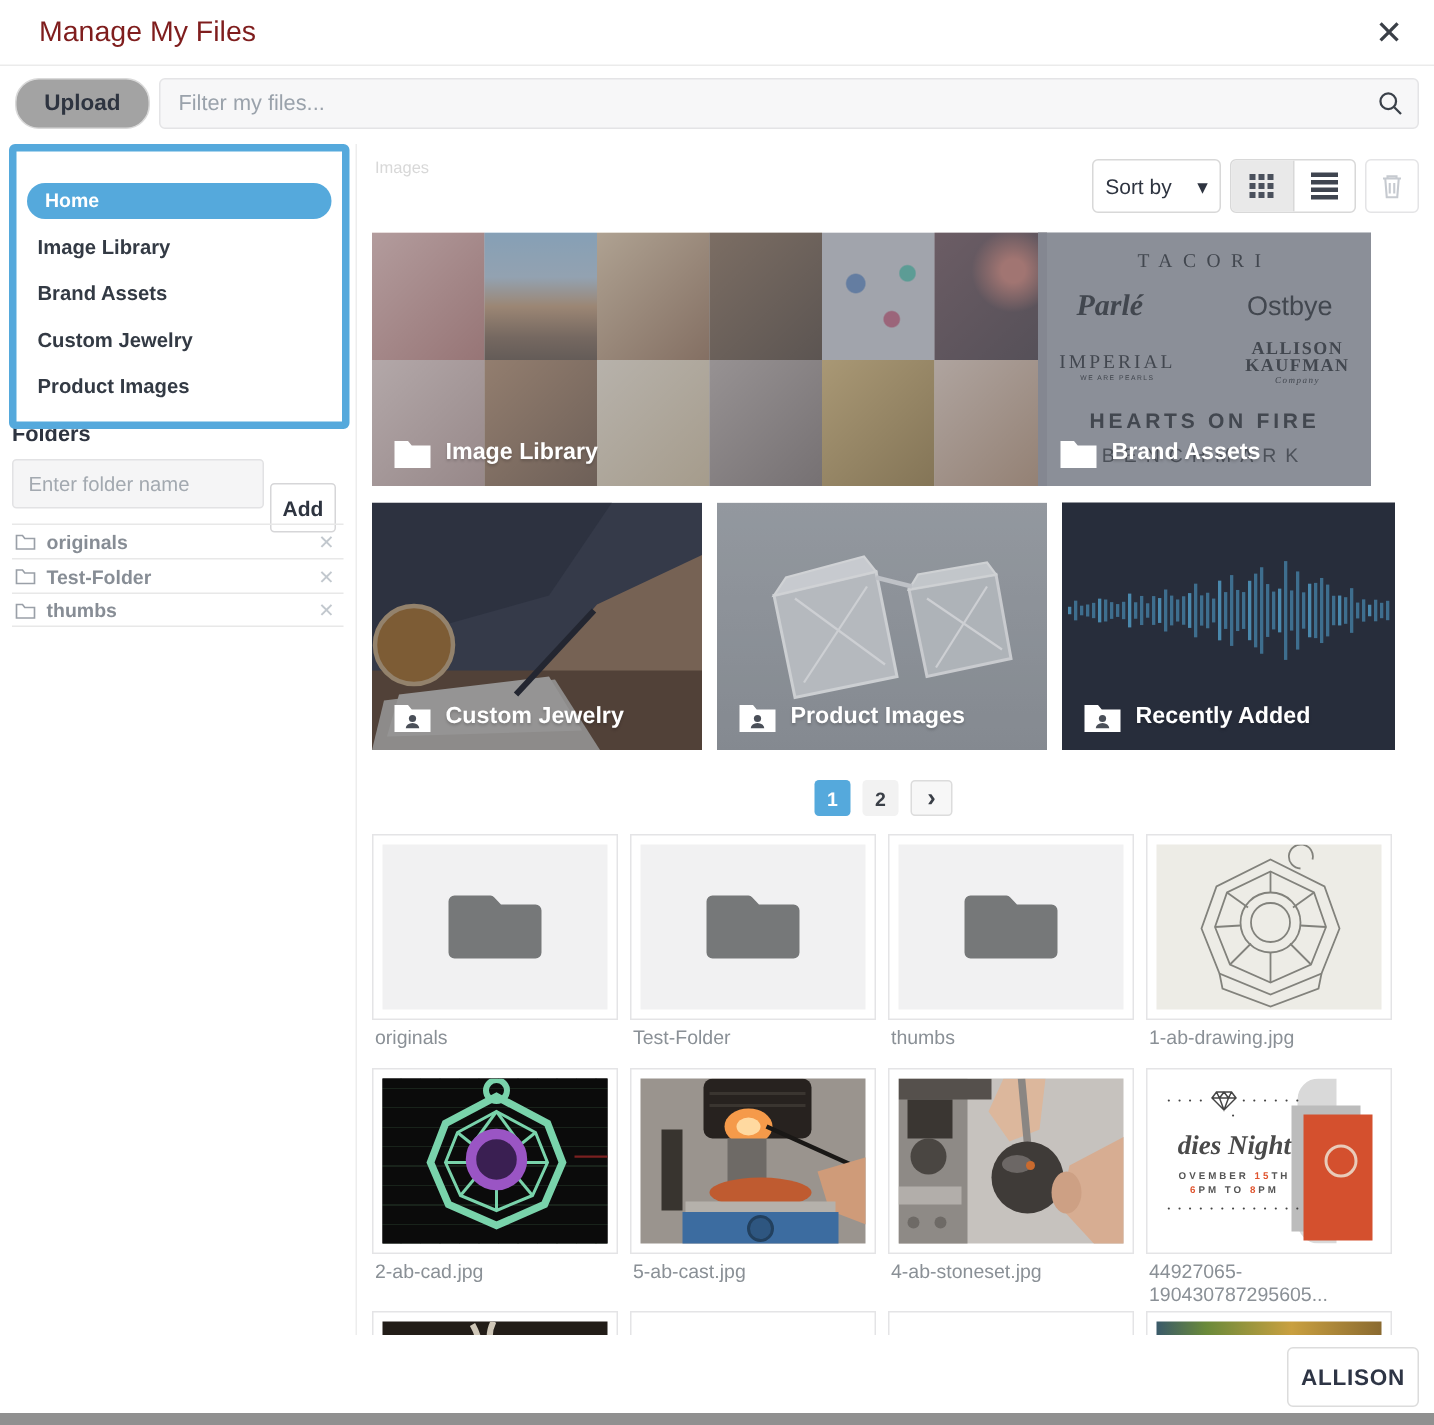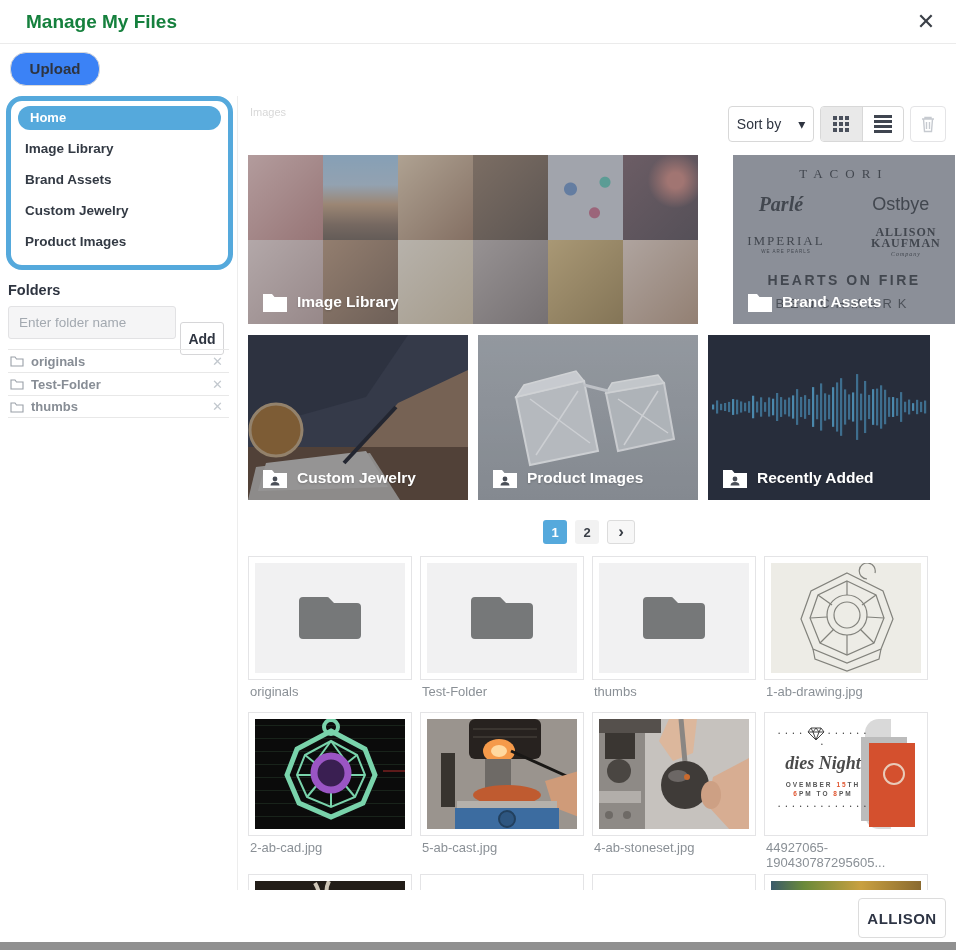--- a/index.html
+++ b/index.html
@@ -2,32 +2,32 @@
 <html><head>
 <meta charset="utf-8">
 <style>
   * { margin:0; padding:0; box-sizing:border-box; }
   html,body { background:#fff; }
   body { font-family:"Liberation Sans", sans-serif; }
   .dialog { position:relative; width:956px; height:950px; background:#fff; overflow:hidden; }
 
   
   .hdr { position:absolute; top:0; left:0; right:0; height:44px; border-bottom:1px solid #ebebeb; background:#fff; z-index:20; }
-  .hdr-title { position:absolute; left:26px; top:0; line-height:44px; font-size:19px; font-weight:bold; color:#15803d; }
+  .hdr-title { position:absolute; left:26px; top:0; line-height:44px; font-size:19px; font-weight:normal; color:#7f1d1d; }
   .hdr-close { position:absolute; right:14px; top:6px; width:32px; height:32px; font-size:22px; font-weight:400; color:#3a3f47; text-align:center; line-height:32px; cursor:pointer; }
 
   
-  .btn-upload { position:absolute; left:10px; top:52px; width:90px; height:34px; background:#3b82f6; border:1px solid #d9d9d9; border-radius:16px; font-size:15px; font-weight:bold; color:#2e3440; text-align:center; line-height:32px; cursor:pointer; }
+  .btn-upload { position:absolute; left:10px; top:52px; width:90px; height:34px; background:#a3a3a3; border:1px solid #d9d9d9; border-radius:16px; font-size:15px; font-weight:bold; color:#2e3440; text-align:center; line-height:32px; cursor:pointer; }
   .filter-wrap { position:absolute; left:106px; top:52px; width:840px; height:34px; }
   .filter-input { width:100%; height:100%; background:#f7f7f8; border:1px solid #e4e4e6; border-radius:4px; padding:0 36px 0 12px; font-size:14.5px; color:#3a3f47; font-family:inherit; }
   .filter-input::placeholder { color:#9aa2ab; }
   .search-ic { position:absolute; right:10px; top:8px; }
 
   
-  .navbox { position:absolute; left:6px; top:96px; width:227px; border:5px solid #55a9dc; border-radius:16px; background:#fff; padding:3px 0 9px 0; z-index:5; }
+  .navbox { position:absolute; left:6px; top:96px; width:227px; border:5px solid #55a9dc; border-radius:4px; background:#fff; padding:19px 0 9px 0; z-index:5; }
   .nav-pill { margin:2px 7px 2px 7px; height:24px; border-radius:12px; background:#55a9dc; color:#fff; font-size:13px; font-weight:bold; line-height:24px; padding-left:12px; cursor:pointer; }
   .nav-item { height:31px; line-height:34px; padding-left:14px; font-size:13.5px; font-weight:bold; color:#333a44; cursor:pointer; }
 
   
   .folders-h { position:absolute; left:8px; top:282px; font-size:14.5px; font-weight:bold; color:#2e3440; }
   .folder-input { position:absolute; left:8px; top:306px; width:168px; height:33px; background:#f5f5f6; border:1px solid #e2e2e4; border-radius:3px; padding:0 10px; font-size:13.5px; color:#3a3f47; font-family:inherit; }
   .folder-input::placeholder { color:#a3a9b0; }
   .btn-add { position:absolute; left:180px; top:306px; width:44px; height:33px; background:#fff; border:1px solid #d6d6d8; border-radius:3px; font-size:14px; font-weight:bold; color:#2e3440; cursor:pointer;margin-top:16px; }
   .flist { position:absolute; left:8px; top:349px; width:221px; }
   .frow { display:flex; align-items:center; gap:7px; height:23px; border-top:1px solid #e8e8e8; padding-left:2px; cursor:default; }
@@ -70,21 +70,21 @@
   .c8 { background:linear-gradient(135deg,#a87c54,#5e4026); }
   .c9 { background:linear-gradient(135deg,#f0e4cc,#cdb88e); }
   .c10{ background:linear-gradient(135deg,#b0a49c,#6e625c); }
   .c11{ background:linear-gradient(135deg,#d4b060,#8a6a24); }
   .c12{ background:linear-gradient(135deg,#e0c8b4,#a8805c); }
   .freq { position:absolute; left:272px; top:38px; z-index:4; color:#fff; }
   .freq-title { font-size:15px; font-weight:bold; }
   .freq-item { font-size:12.5px; font-weight:bold; margin-top:11px; display:flex; align-items:center; }
   .freq-item i { width:4px; height:4px; background:#fff; display:inline-block; margin-right:7px; }
 
-  .t-ba { left:733px; top:155px; width:222px; height:169px; background:#90949d; }
+  .t-ba { left:692px; top:155px; width:222px; height:169px; background:#90949d; }
   .brandcol { position:absolute; inset:0; z-index:3; color:#42474f; text-align:center; }
   .b-tacori { margin-top:11px; font-family:"Liberation Serif",serif; font-size:13px; letter-spacing:7px; }
   .b-row { display:flex; justify-content:space-around; align-items:center; margin-top:11px; padding:0 10px;gap:38px; }
   .b-parle { font-family:"Liberation Serif",serif; font-style:italic; font-weight:bold; font-size:20px; }
   .b-ostbye { font-size:18px; font-weight:normal; }
   .b-imperial { font-family:"Liberation Serif",serif; font-size:13px; letter-spacing:2px; }
   .b-imperial small { display:block; font-size:4.5px; letter-spacing:1px; font-family:"Liberation Sans",sans-serif; }
   .b-ak { font-family:"Liberation Serif",serif; font-size:12px; font-weight:bold; letter-spacing:1px; line-height:11px; }
   .b-ak small { display:block; font-style:italic; font-size:6px; font-weight:normal; }
   .b-hof { margin-top:12px; font-size:14px; font-weight:bold; letter-spacing:2.5px; }
@@ -128,20 +128,27 @@
 <body>
 
 <div class="dialog">
 
   <div class="hdr">
     <div class="hdr-title">Manage My Files</div>
     <div class="hdr-close">✕</div>
   </div>
 
   <button class="btn-upload">Upload</button>
+  <div class="filter-wrap">
+    <input class="filter-input" type="text" placeholder="Filter my files..." style="">
+    <svg class="search-ic" width="18" height="18" viewBox="0 0 18 18">
+        <circle cx="7.5" cy="7.5" r="5.2" fill="none" stroke="#3a4049" stroke-width="1.5"></circle>
+        <line x1="11.5" y1="11.5" x2="16" y2="16" stroke="#3a4049" stroke-width="1.5"></line>
+      </svg>
+  </div>
 
   <div class="navbox">
     <div class="nav-pill">Home</div>
     <div class="nav-item">Image Library</div>
     <div class="nav-item">Brand Assets</div>
     <div class="nav-item">Custom Jewelry</div>
     <div class="nav-item">Product Images</div>
   </div>
 
   <div class="folders-h">Folders</div>

